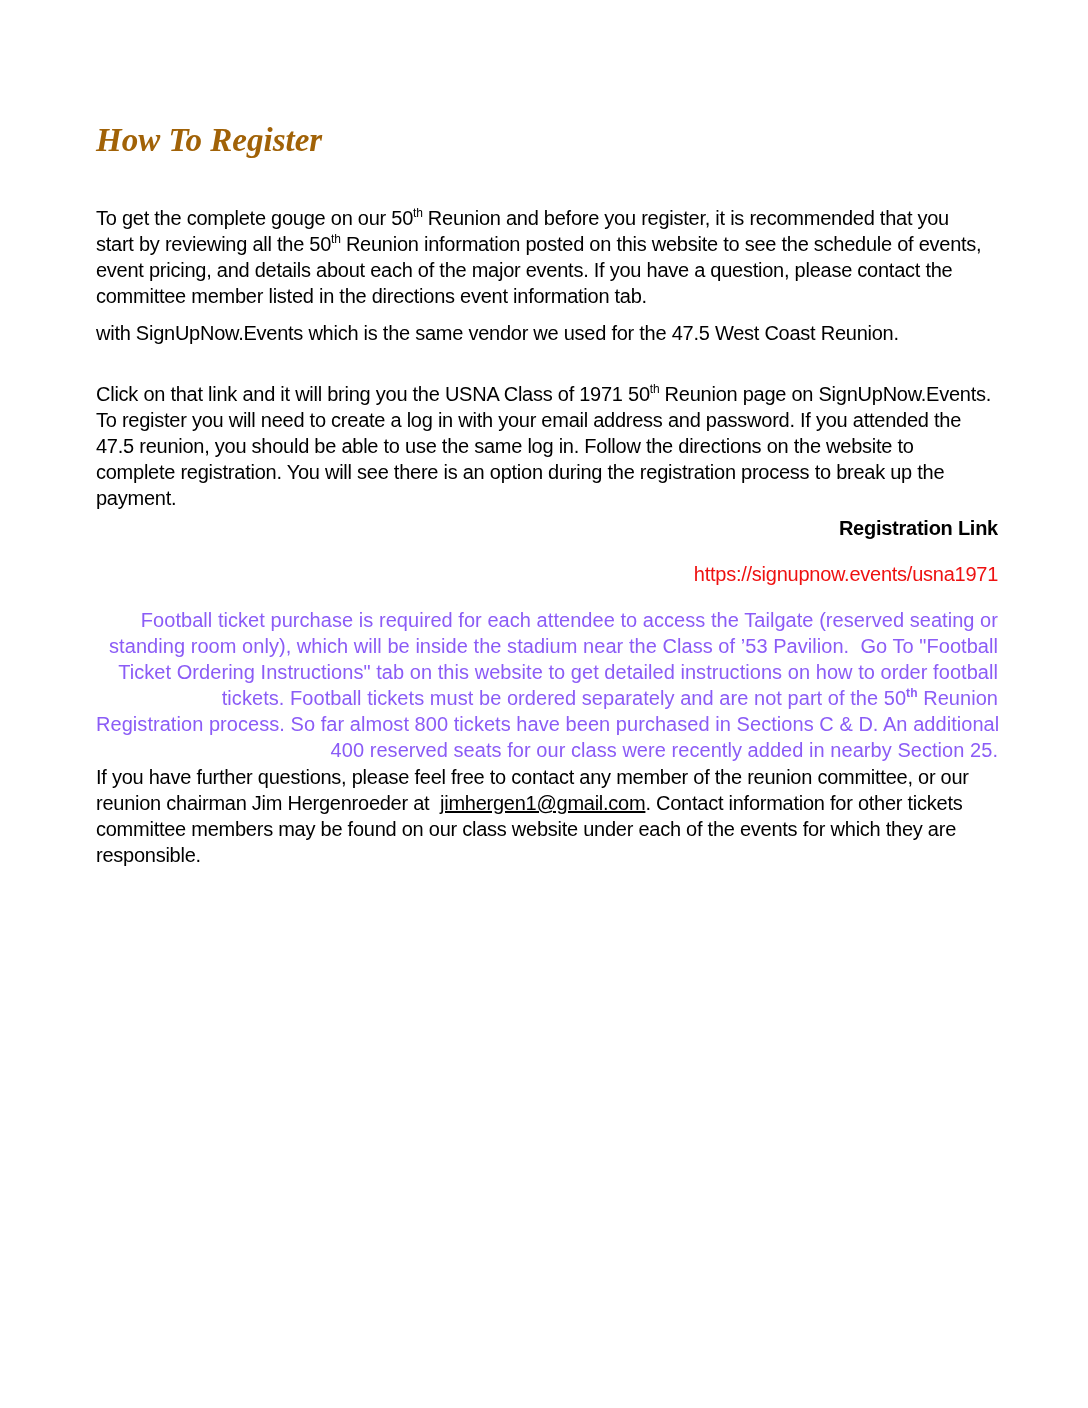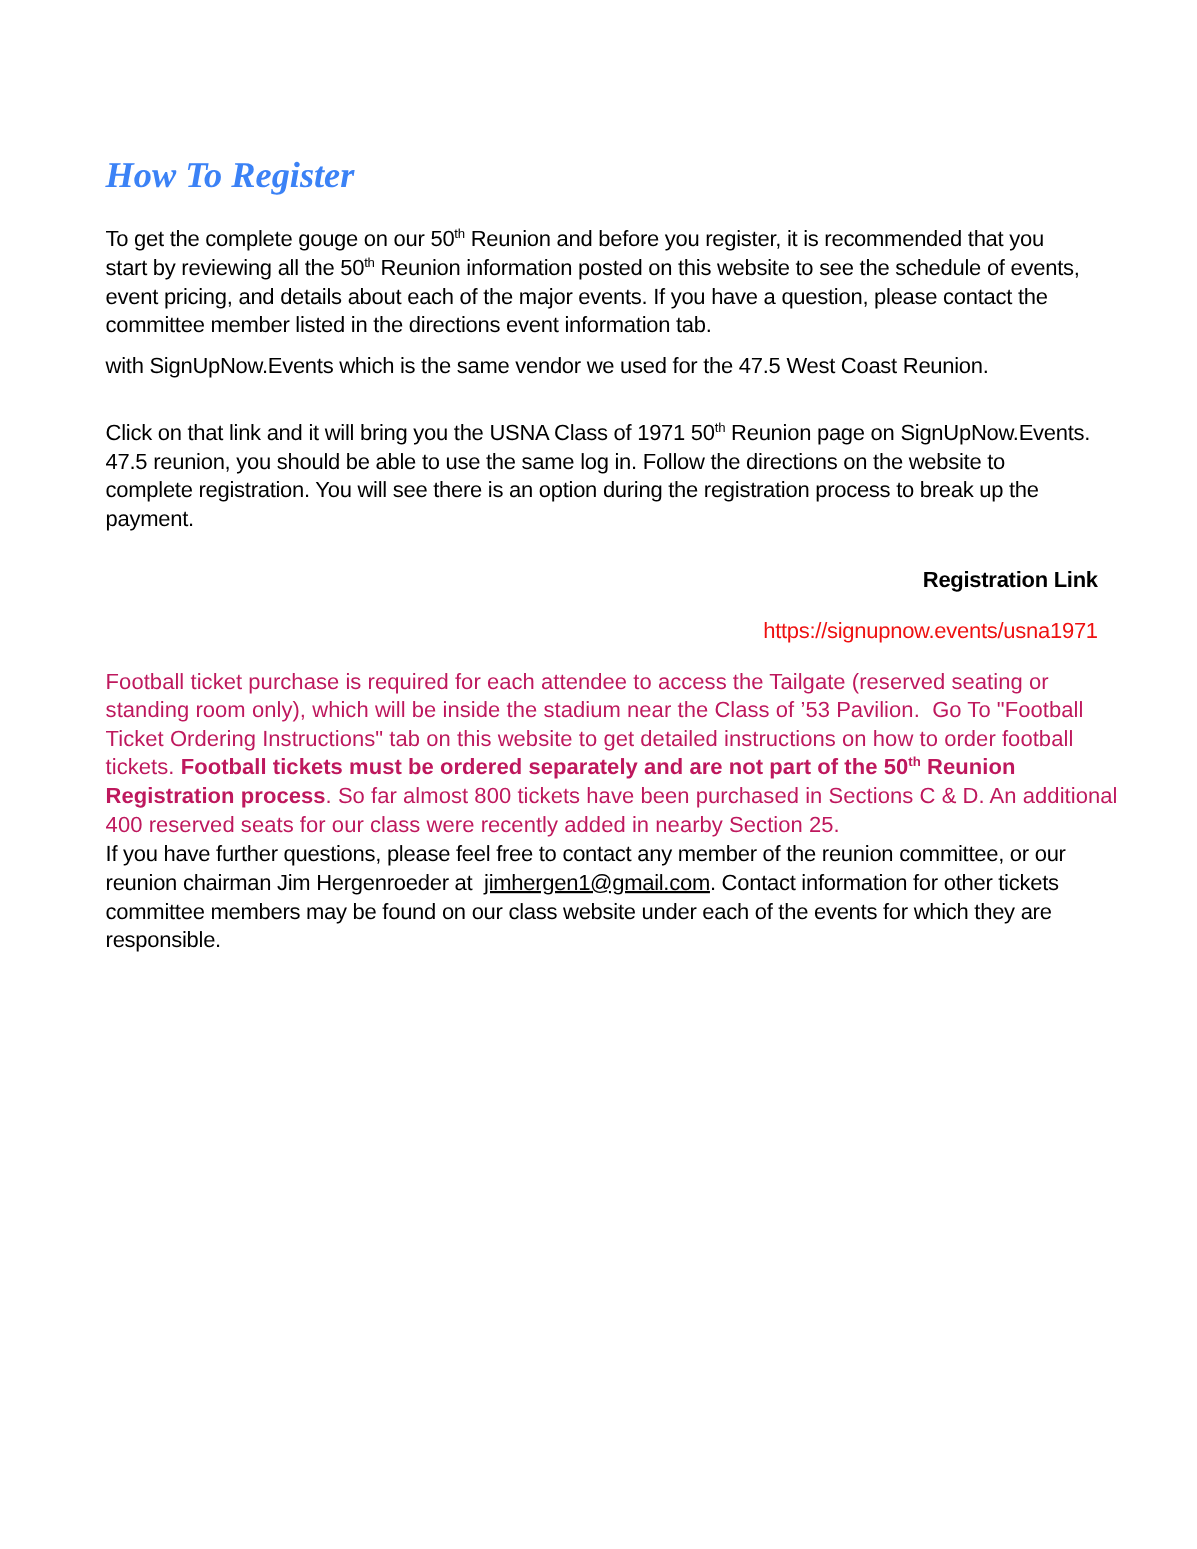--- a/index.html
+++ b/index.html
@@ -29,32 +29,33 @@
     line-height: 40px;
     margin: 0;
   }
   .body-text {
     font-size: 20px;
     line-height: 26px;
     letter-spacing: -0.25px;
   }
   .font-b {
     letter-spacing: 0.05px;
-    color: #be185d;
+    color: #8b5cf6;
+    text-align: right;
   }
   .line {
     white-space: pre;
   }
   .sup {
     font-size: 12px;
     vertical-align: super;
     line-height: 0;
   }
   .b {
-    font-weight: 700;
+    font-weight: 400;
   }
   .bsup {
     font-weight: 700;
     font-size: 12px;
     vertical-align: super;
     line-height: 0;
   }
   .email {
     color: #000000;
   }
@@ -73,35 +74,36 @@
     line-height: 26px;
     letter-spacing: -0.25px;
     text-decoration: none;
   }
 </style>
 </head>
 <body>
 
 <div class="page">
 
-  <h1 class="block title" style="top: 140px; color: #3b82f6;">How To Register</h1>
+  <h1 class="block title" style="top: 120px; color: #a16207;">How To Register</h1>
 
   <div class="block body-text" style="top: 205px;">
       <div class="line"><span>To get the complete gouge on our 50</span><span class="sup">th</span><span> Reunion and before you register, it is recommended that you</span></div>
       <div class="line"><span>start by reviewing all the 50</span><span class="sup">th</span><span> Reunion information posted on this website to see the schedule of events,</span></div>
       <div class="line"><span>event pricing, and details about each of the major events. If you have a question, please contact the</span></div>
       <div class="line"><span>committee member listed in the directions event information tab.</span></div>
     </div>
 
   <div class="block body-text" style="top: 320px;">
       <div class="line"><span>with SignUpNow.Events which is the same vendor we used for the 47.5 West Coast Reunion.</span></div>
     </div>
 
   <div class="block body-text" style="top: 381px;">
       <div class="line"><span>Click on that link and it will bring you the USNA Class of 1971 50</span><span class="sup">th</span><span> Reunion page on SignUpNow.Events.</span></div>
+      <div class="line"><span>To register you will need to create a log in with your email address and password. If you attended the</span></div>
       <div class="line"><span>47.5 reunion, you should be able to use the same log in. Follow the directions on the website to</span></div>
       <div class="line"><span>complete registration. You will see there is an option during the registration process to break up the</span></div>
       <div class="line"><span>payment.</span></div>
     </div>
 
   <div class="block center" style="top: 515px;">
     <span class="reg-heading">Registration Link</span>
   </div>
 
   <div class="block center" style="top: 561px;">

